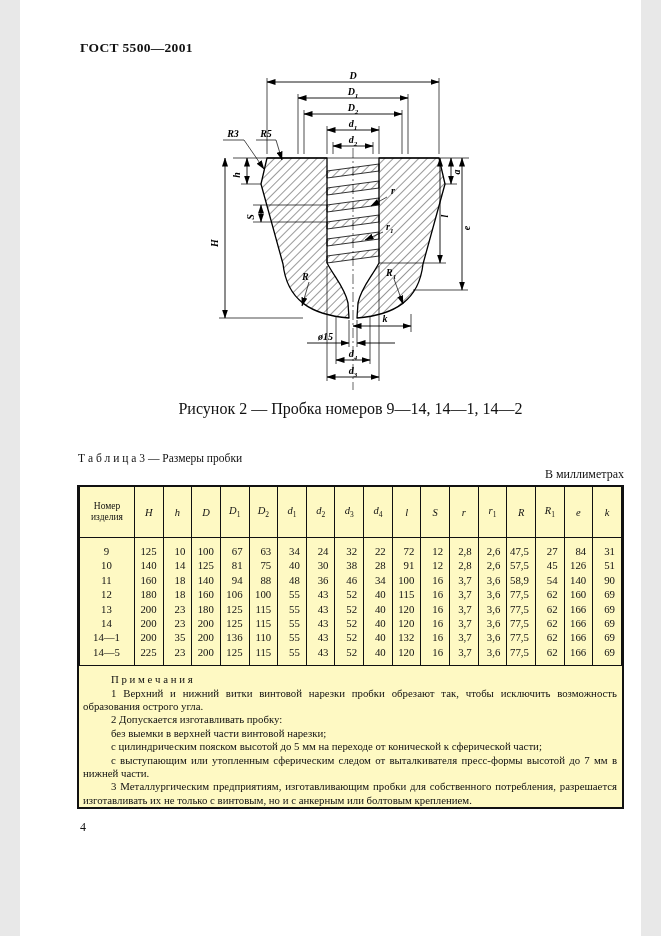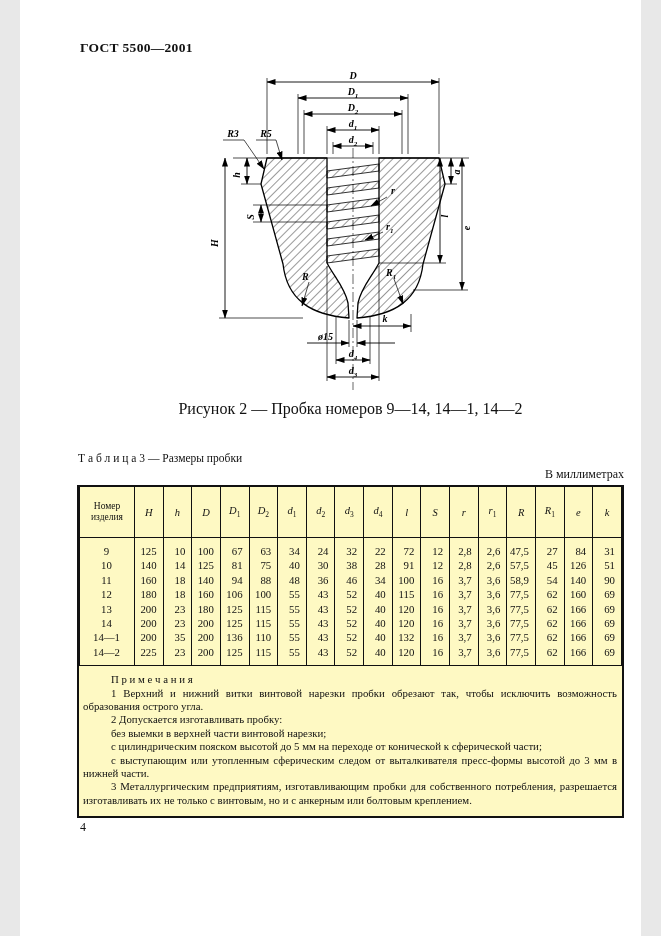--- a/index.html
+++ b/index.html
@@ -35,21 +35,21 @@
   table.dims th.first{font-style:normal;font-size:9.5px;width:52px;line-height:1.15;}
   table.dims th sub{font-size:7.5px;font-style:normal;}
   table.dims td{
     font-size:10.8px;height:12.4px;line-height:12.4px;
     text-align:right;padding-right:6px;white-space:nowrap;
   }
   table.dims td:first-child{text-align:center;padding-right:2px;}
   table.dims tbody tr:first-child td{padding-top:7px;}
   table.dims tbody tr:last-child td{padding-bottom:7px;}
   .notes{
-    border-top:1.5px solid #111;padding:7px 5px 9px 4px;
+    border-top:1.5px solid #111;padding:7px 5px 0 4px;
     font-size:10.8px;line-height:1.24;
   }
   .notes p{margin:0;text-indent:28px;text-align:justify;}
   .notes p.nt{text-align:left;}
   .page-number{position:absolute;left:60px;top:820px;font-size:12px;}
   
   .body-sec{fill:url(#hatch);stroke:#000;stroke-width:1.3;stroke-linejoin:round;}
   .coil{fill:url(#hatch);stroke:#000;stroke-width:.8;}
   .dim{stroke:#000;stroke-width:.9;fill:none;}
   .thin{stroke:#000;stroke-width:.7;fill:none;}
@@ -333,21 +333,21 @@
             <td>132</td>
             <td>16</td>
             <td>3,7</td>
             <td>3,6</td>
             <td>77,5</td>
             <td>62</td>
             <td>166</td>
             <td>69</td>
           </tr>
           <tr>
-            <td>14—2</td>
+            <td>14—5</td>
             <td>225</td>
             <td>23</td>
             <td>200</td>
             <td>125</td>
             <td>115</td>
             <td>55</td>
             <td>43</td>
             <td>52</td>
             <td>40</td>
             <td>120</td>
@@ -360,20 +360,20 @@
             <td>69</td>
           </tr>
         </tbody>
     </table>
     <div class="notes">
         <p class="nt">П р и м е ч а н и я</p>
         <p>1 Верхний и нижний витки винтовой нарезки пробки обрезают так, чтобы исключить возможность образования острого угла.</p>
         <p>2 Допускается изготавливать пробку:</p>
         <p>без выемки в верхней части винтовой нарезки;</p>
         <p>с цилиндрическим пояском высотой до 5 мм на переходе от конической к сферической части;</p>
-        <p>с выступающим или утопленным сферическим следом от выталкивателя пресс-формы высотой до 3 мм в нижней части.</p>
+        <p>с выступающим или утопленным сферическим следом от выталкивателя пресс-формы высотой до 7 мм в нижней части.</p>
         <p>3 Металлургическим предприятиям, изготавливающим пробки для собственного потребления, разрешается изготавливать их не только с винтовым, но и с анкерным или болтовым креплением.</p>
       </div>
   </div>
 
   <div class="page-number">4</div>
 
 </div>
 
 </body></html>

